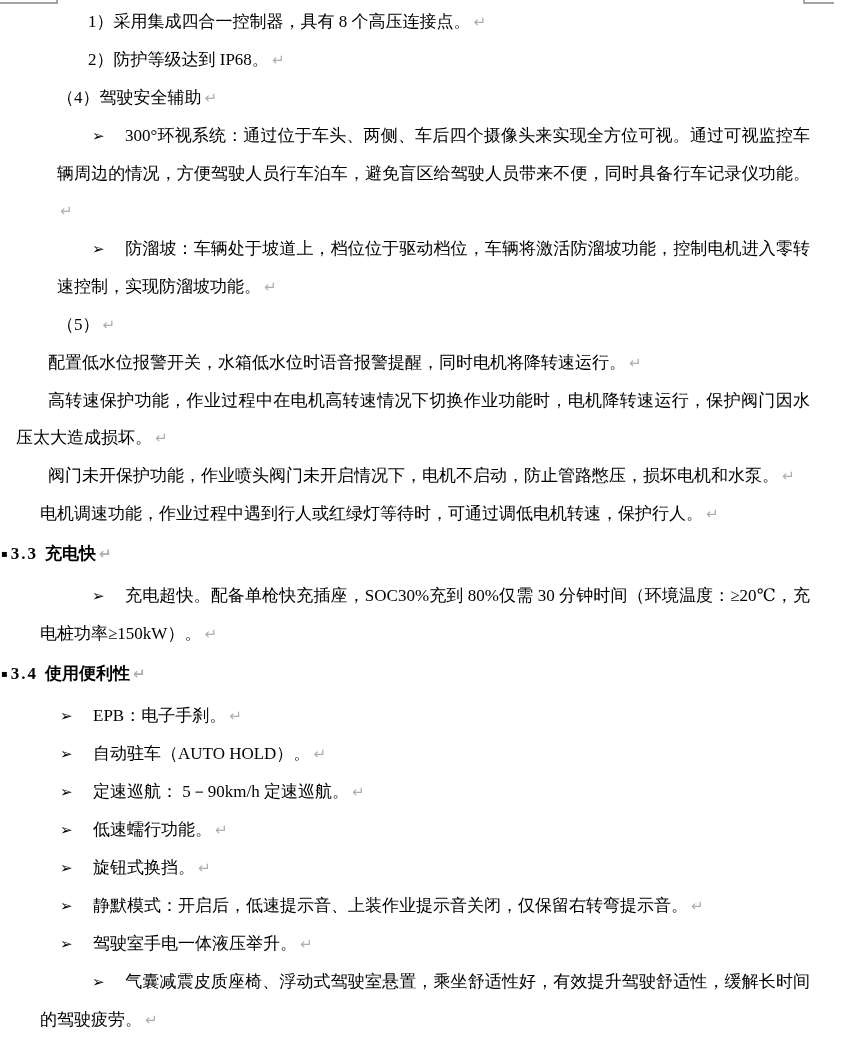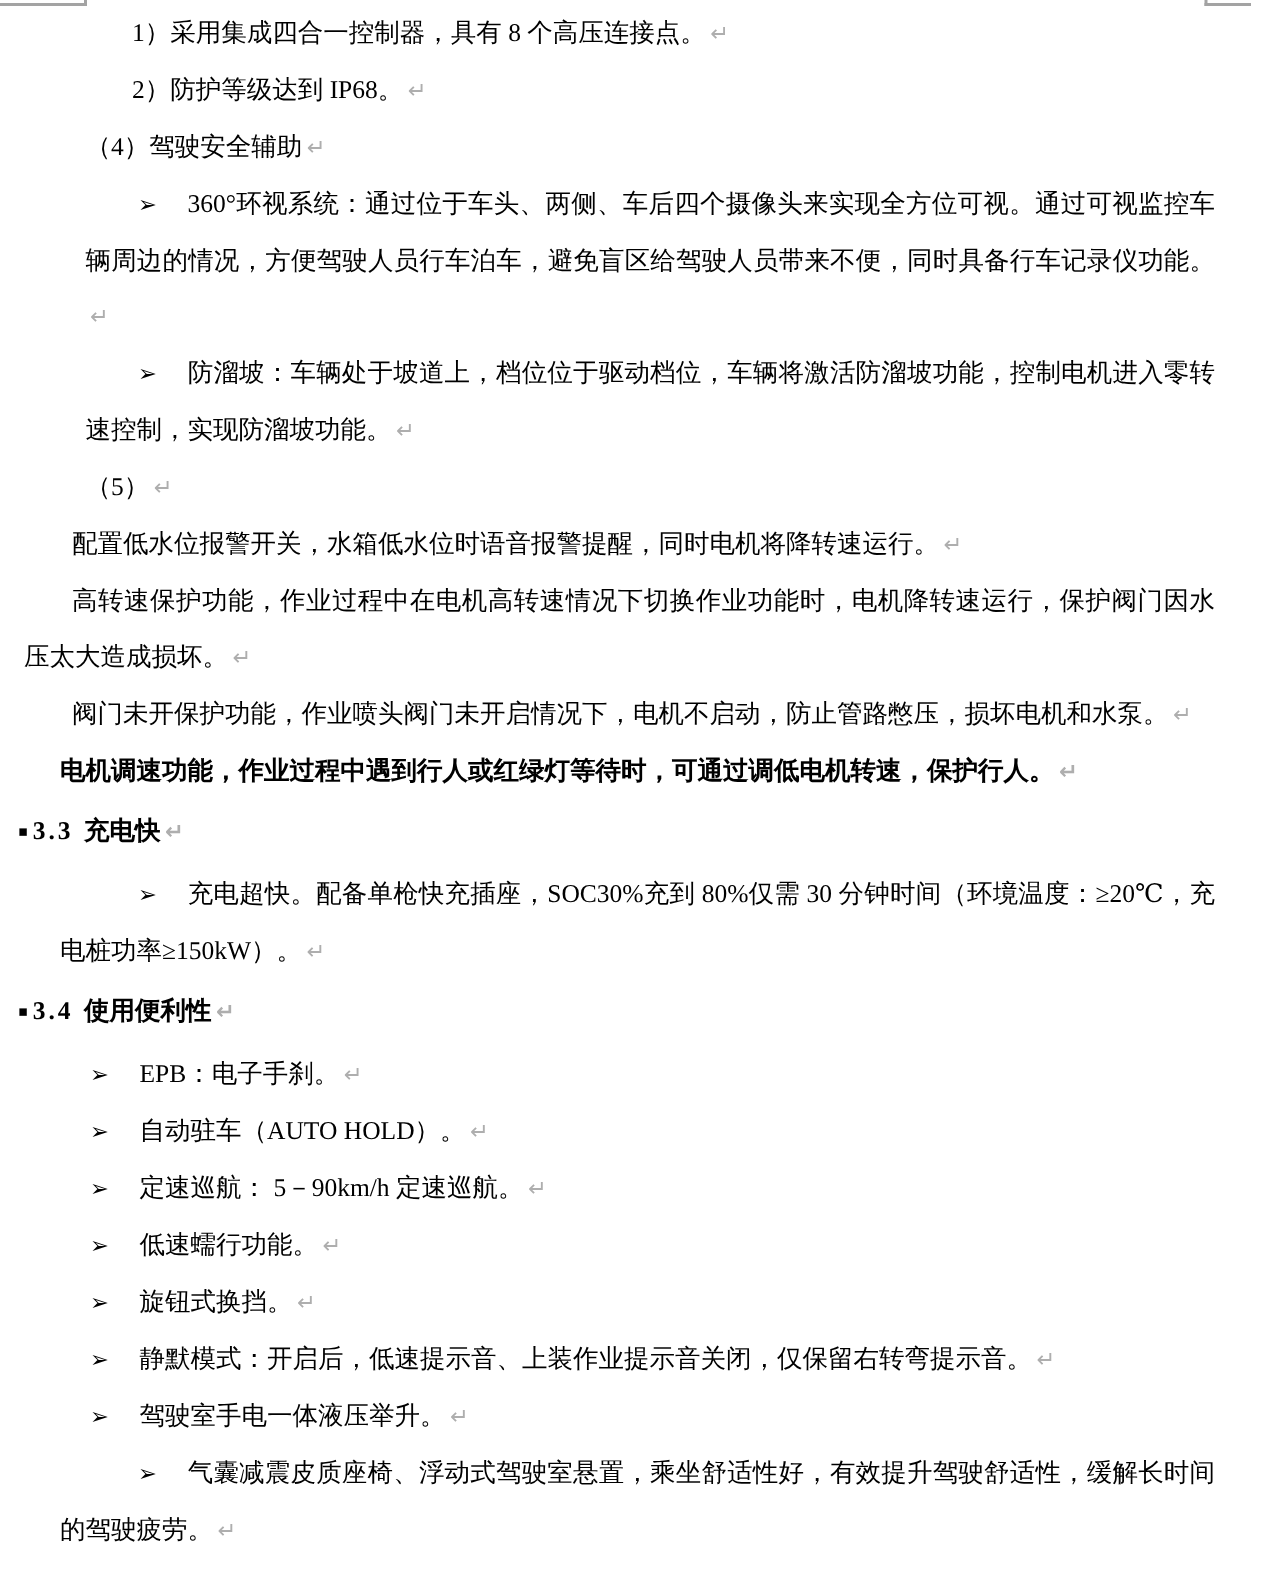--- a/index.html
+++ b/index.html
@@ -17,46 +17,46 @@
     position:absolute; top:0; left:0; width:844px; height:765px;
     padding-top:3px; box-sizing:border-box;
   }
   .doc p {
     margin:0; padding-right:34px; font-size:17px; line-height:37px;
     text-align:justify; text-align-last:left; word-break:break-all;
   }
   p.p-num    { padding-left:88px; }
   p.p-paren  { padding-left:57px; }
   p.p-plain  { padding-left:16px; text-indent:32px; }
-  p.p-plain1 { padding-left:25px; text-indent:15px;font-weight:bold; }
+  p.p-plain1 { padding-left:25px; text-indent:15px; }
   p.p-arrow-a{ padding-left:57px; text-indent:35px; }
   p.p-arrow-b{ padding-left:40px; text-indent:52px; }
   p.p-arrow-s{ padding-left:60px; }
-  p.p-heading{ padding-left:12px; font-weight:bold; margin:2px 0 4px 0;
+  p.p-heading{ padding-left:1px; font-weight:bold; margin:2px 0 4px 0;
                font-family:"Liberation Serif","DejaVu Serif",serif; }
 
   .hbullet { font-size:10px; vertical-align:2px; margin-right:3px;
              font-family:"DejaVu Sans","Liberation Sans",sans-serif; }
   .hnum    { letter-spacing:2px; margin-right:7px; }
   .amarker { display:inline-block; width:33px; text-indent:0;
              font-size:15px; font-family:"DejaVu Sans","Liberation Sans",sans-serif; }
   .pmark   { color:#aeaeae; font-size:15px; margin-left:3px;
              font-family:"DejaVu Sans","Liberation Sans",sans-serif; }
 </style>
 </head>
 <body>
 
 <div class="corner-mark left"></div>
 <div class="corner-mark right"></div>
 
 <div class="doc" id="doc">
     <p class="p-num"><span>1）采用集成四合一控制器，具有 8 个高压连接点。</span><span class="pmark">↵</span></p>
     <p class="p-num"><span>2）防护等级达到 IP68。</span><span class="pmark">↵</span></p>
     <p class="p-paren"><span>（4）驾驶安全辅助</span><span class="pmark">↵</span></p>
-    <p class="p-arrow-a"><span class="amarker">➢</span><span>360°环视系统：通过位于车头、两侧、车后四个摄像头来实现全方位可视。通过可视监控车辆周边的情况，方便驾驶人员行车泊车，避免盲区给驾驶人员带来不便，同时具备行车记录仪功能。</span><span class="pmark">↵</span></p>
+    <p class="p-arrow-a"><span class="amarker">➢</span><span>300°环视系统：通过位于车头、两侧、车后四个摄像头来实现全方位可视。通过可视监控车辆周边的情况，方便驾驶人员行车泊车，避免盲区给驾驶人员带来不便，同时具备行车记录仪功能。</span><span class="pmark">↵</span></p>
     <p class="p-arrow-a"><span class="amarker">➢</span><span>防溜坡：车辆处于坡道上，档位位于驱动档位，车辆将激活防溜坡功能，控制电机进入零转速控制，实现防溜坡功能。</span><span class="pmark">↵</span></p>
     <p class="p-paren"><span>（5）</span><span class="pmark">↵</span></p>
     <p class="p-plain"><span>配置低水位报警开关，水箱低水位时语音报警提醒，同时电机将降转速运行。</span><span class="pmark">↵</span></p>
     <p class="p-plain"><span>高转速保护功能，作业过程中在电机高转速情况下切换作业功能时，电机降转速运行，保护阀门因水压太大造成损坏。</span><span class="pmark">↵</span></p>
     <p class="p-plain"><span>阀门未开保护功能，作业喷头阀门未开启情况下，电机不启动，防止管路憋压，损坏电机和水泵。</span><span class="pmark">↵</span></p>
     <p class="p-plain1"><span>电机调速功能，作业过程中遇到行人或红绿灯等待时，可通过调低电机转速，保护行人。</span><span class="pmark">↵</span></p>
     <p class="p-heading"><span class="hbullet">▪</span><span class="hnum">3.3</span><span class="htext">充电快</span><span class="pmark">↵</span></p>
     <p class="p-arrow-b"><span class="amarker">➢</span><span>充电超快。配备单枪快充插座，SOC30%充到 80%仅需 30 分钟时间（环境温度：≥20℃，充电桩功率≥150kW）。</span><span class="pmark">↵</span></p>
     <p class="p-heading"><span class="hbullet">▪</span><span class="hnum">3.4</span><span class="htext">使用便利性</span><span class="pmark">↵</span></p>
     <p class="p-arrow-s"><span class="amarker">➢</span><span>EPB：电子手刹。</span><span class="pmark">↵</span></p>

